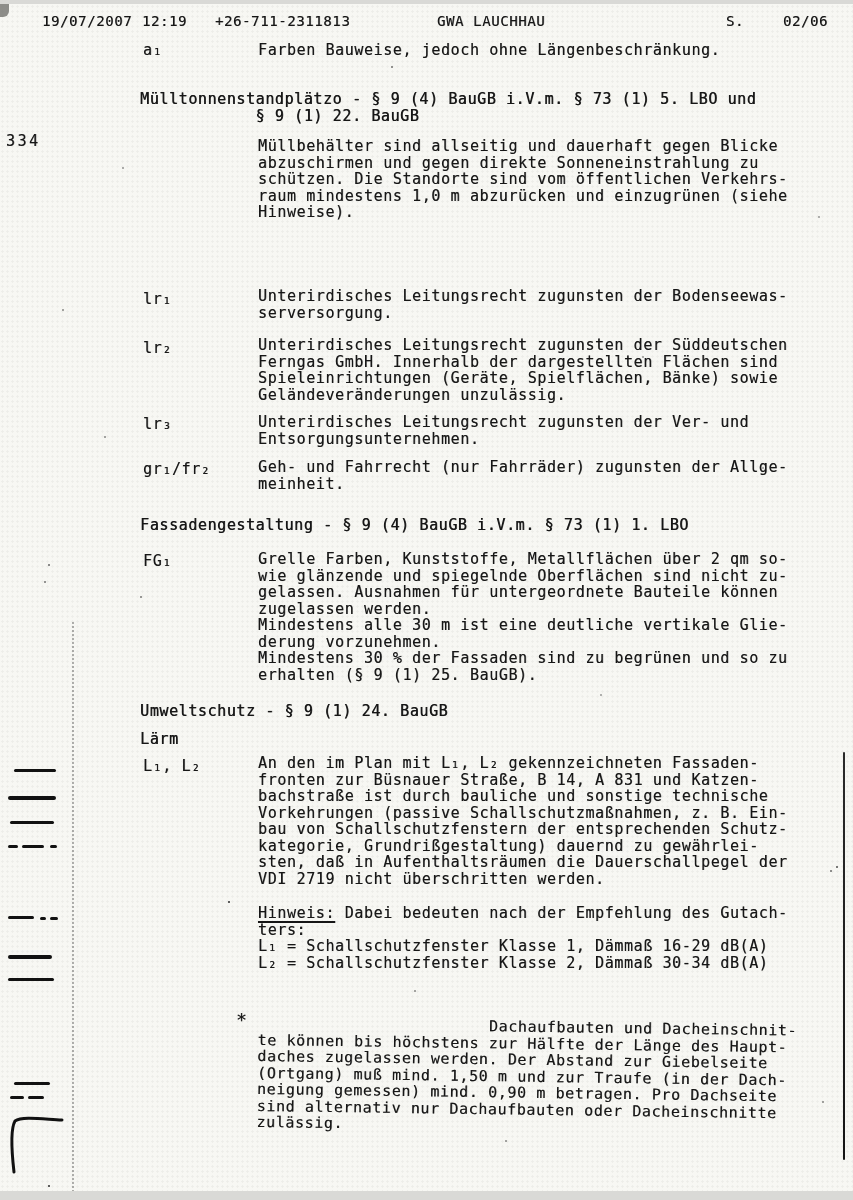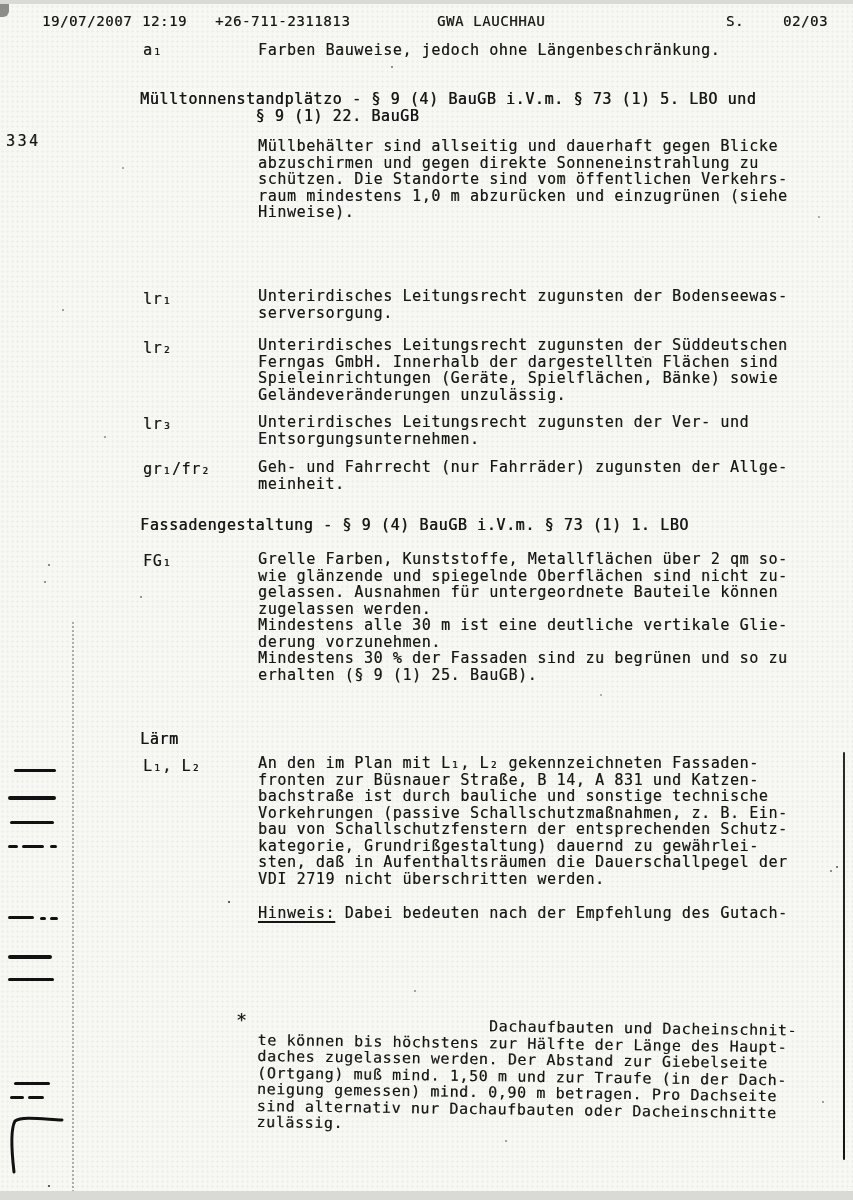--- a/index.html
+++ b/index.html
@@ -46,21 +46,21 @@
 </head>
 <body>
 
 <div class="page">
 
   <span class="t hdr" style="left:42px;top:9px">19/07/2007</span>
   <span class="t hdr" style="left:142px;top:9px">12:19</span>
   <span class="t hdr" style="left:215px;top:9px">+26-711-2311813</span>
   <span class="t hdr" style="left:437px;top:9px">GWA LAUCHHAU</span>
   <span class="t hdr" style="left:726px;top:9px">S.</span>
-  <span class="t hdr" style="left:783px;top:9px">02/03</span>
+  <span class="t hdr" style="left:783px;top:9px">02/06</span>
 
   <span class="t" style="left:6px;top:129px;letter-spacing:2.5px">334</span>
 
   <span class="t" style="left:143px;top:38px">a₁</span>
   <pre class="t" style="left:258px;top:38px">Farben Bauweise, jedoch ohne Längenbeschränkung.</pre>
 
   <pre class="t h" style="left:140px;top:87px">Mülltonnenstandplätzo - § 9 (4) BauGB i.V.m. § 73 (1) 5. LBO und
             § 9 (1) 22. BauGB</pre>
 
   <pre class="t" style="left:258px;top:134px">Müllbehälter sind allseitig und dauerhaft gegen Blicke
@@ -93,34 +93,38 @@
   <span class="t" style="left:143px;top:549px">FG₁</span>
   <pre class="t" style="left:258px;top:547px">Grelle Farben, Kunststoffe, Metallflächen über 2 qm so-
 wie glänzende und spiegelnde Oberflächen sind nicht zu-
 gelassen. Ausnahmen für untergeordnete Bauteile können
 zugelassen werden.
 Mindestens alle 30 m ist eine deutliche vertikale Glie-
 derung vorzunehmen.
 Mindestens 30 % der Fassaden sind zu begrünen und so zu
 erhalten (§ 9 (1) 25. BauGB).</pre>
 
+  <pre class="t h" style="left:140px;top:699px">Umweltschutz - § 9 (1) 24. BauGB</pre>
 
   <pre class="t h" style="left:140px;top:727px">Lärm</pre>
 
   <span class="t" style="left:143px;top:754px">L₁, L₂</span>
   <pre class="t" style="left:258px;top:751px">An den im Plan mit L₁, L₂ gekennzeichneten Fassaden-
 fronten zur Büsnauer Straße, B 14, A 831 und Katzen-
 bachstraße ist durch bauliche und sonstige technische
 Vorkehrungen (passive Schallschutzmaßnahmen, z. B. Ein-
 bau von Schallschutzfenstern der entsprechenden Schutz-
 kategorie, Grundrißgestaltung) dauernd zu gewährlei-
 sten, daß in Aufenthaltsräumen die Dauerschallpegel der
 VDI 2719 nicht überschritten werden.</pre>
 
   <div class="t" style="left:258px;top:901px"><span class="u">Hinweis:</span><span> Dabei bedeuten nach der Empfehlung des Gutach-</span></div>
+  <pre class="t" style="left:258px;top:917.5px">ters:
+L₁ = Schallschutzfenster Klasse 1, Dämmaß 16-29 dB(A)
+L₂ = Schallschutzfenster Klasse 2, Dämmaß 30-34 dB(A)</pre>
 
   <span class="t star" style="left:236px;top:1008px">*</span>
   <pre class="t tilt" style="left:258px;top:1011px">                        Dachaufbauten und Dacheinschnit-
 te können bis höchstens zur Hälfte der Länge des Haupt-
 daches zugelassen werden. Der Abstand zur Giebelseite
 (Ortgang) muß mind. 1,50 m und zur Traufe (in der Dach-
 neigung gemessen) mind. 0,90 m betragen. Pro Dachseite
 sind alternativ nur Dachaufbauten oder Dacheinschnitte
 zulässig.</pre>
 

